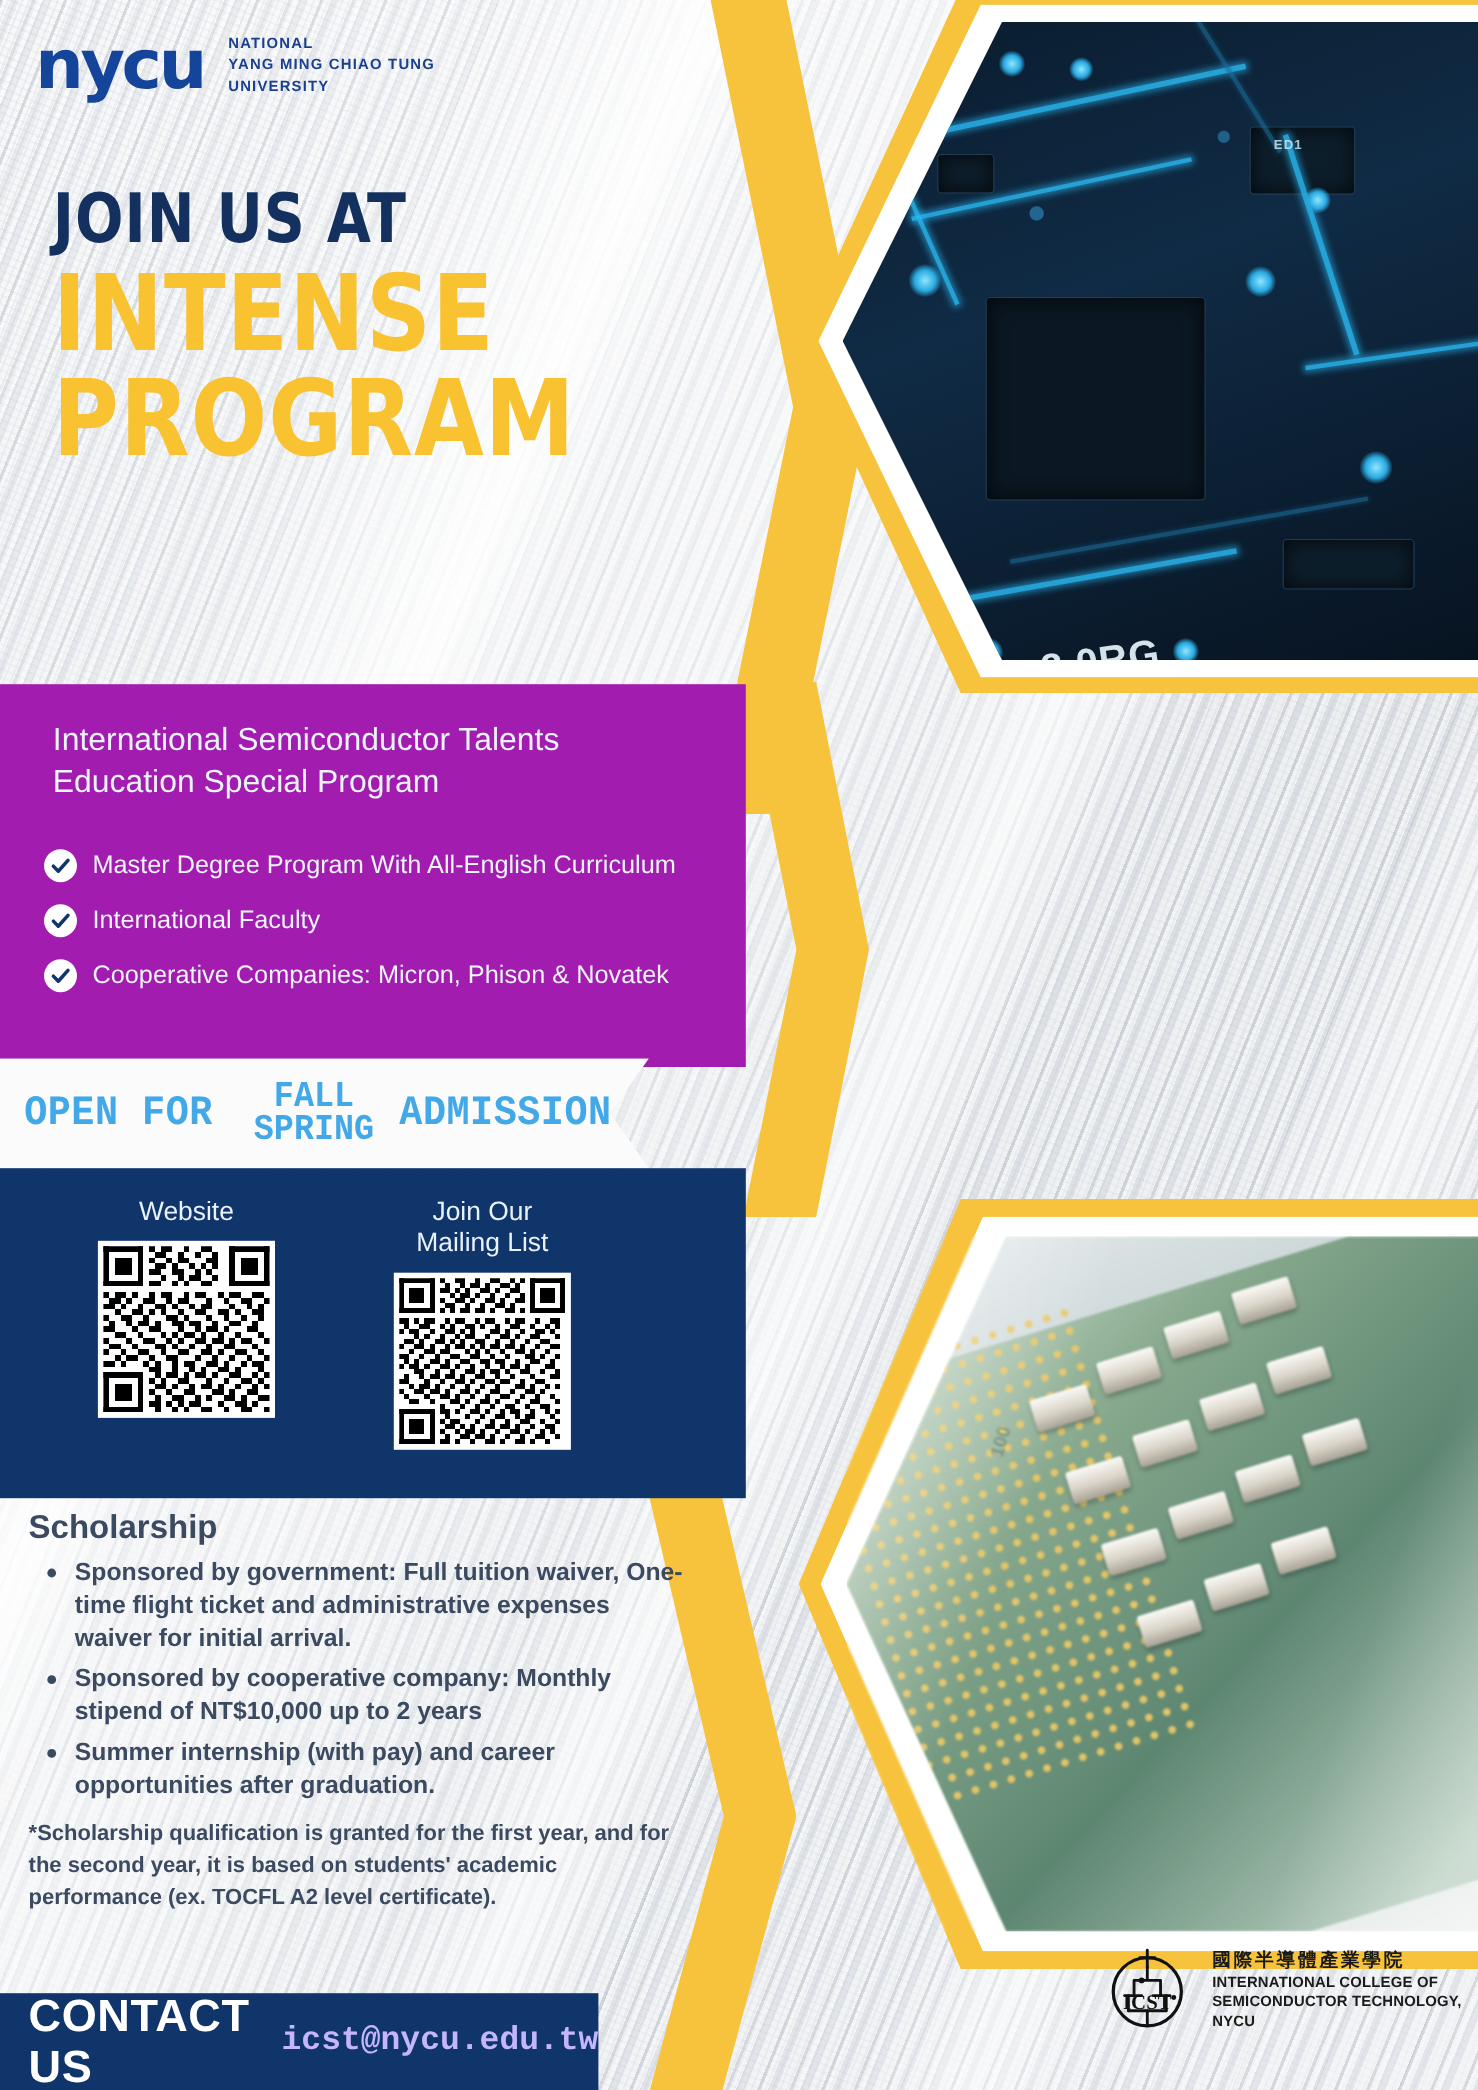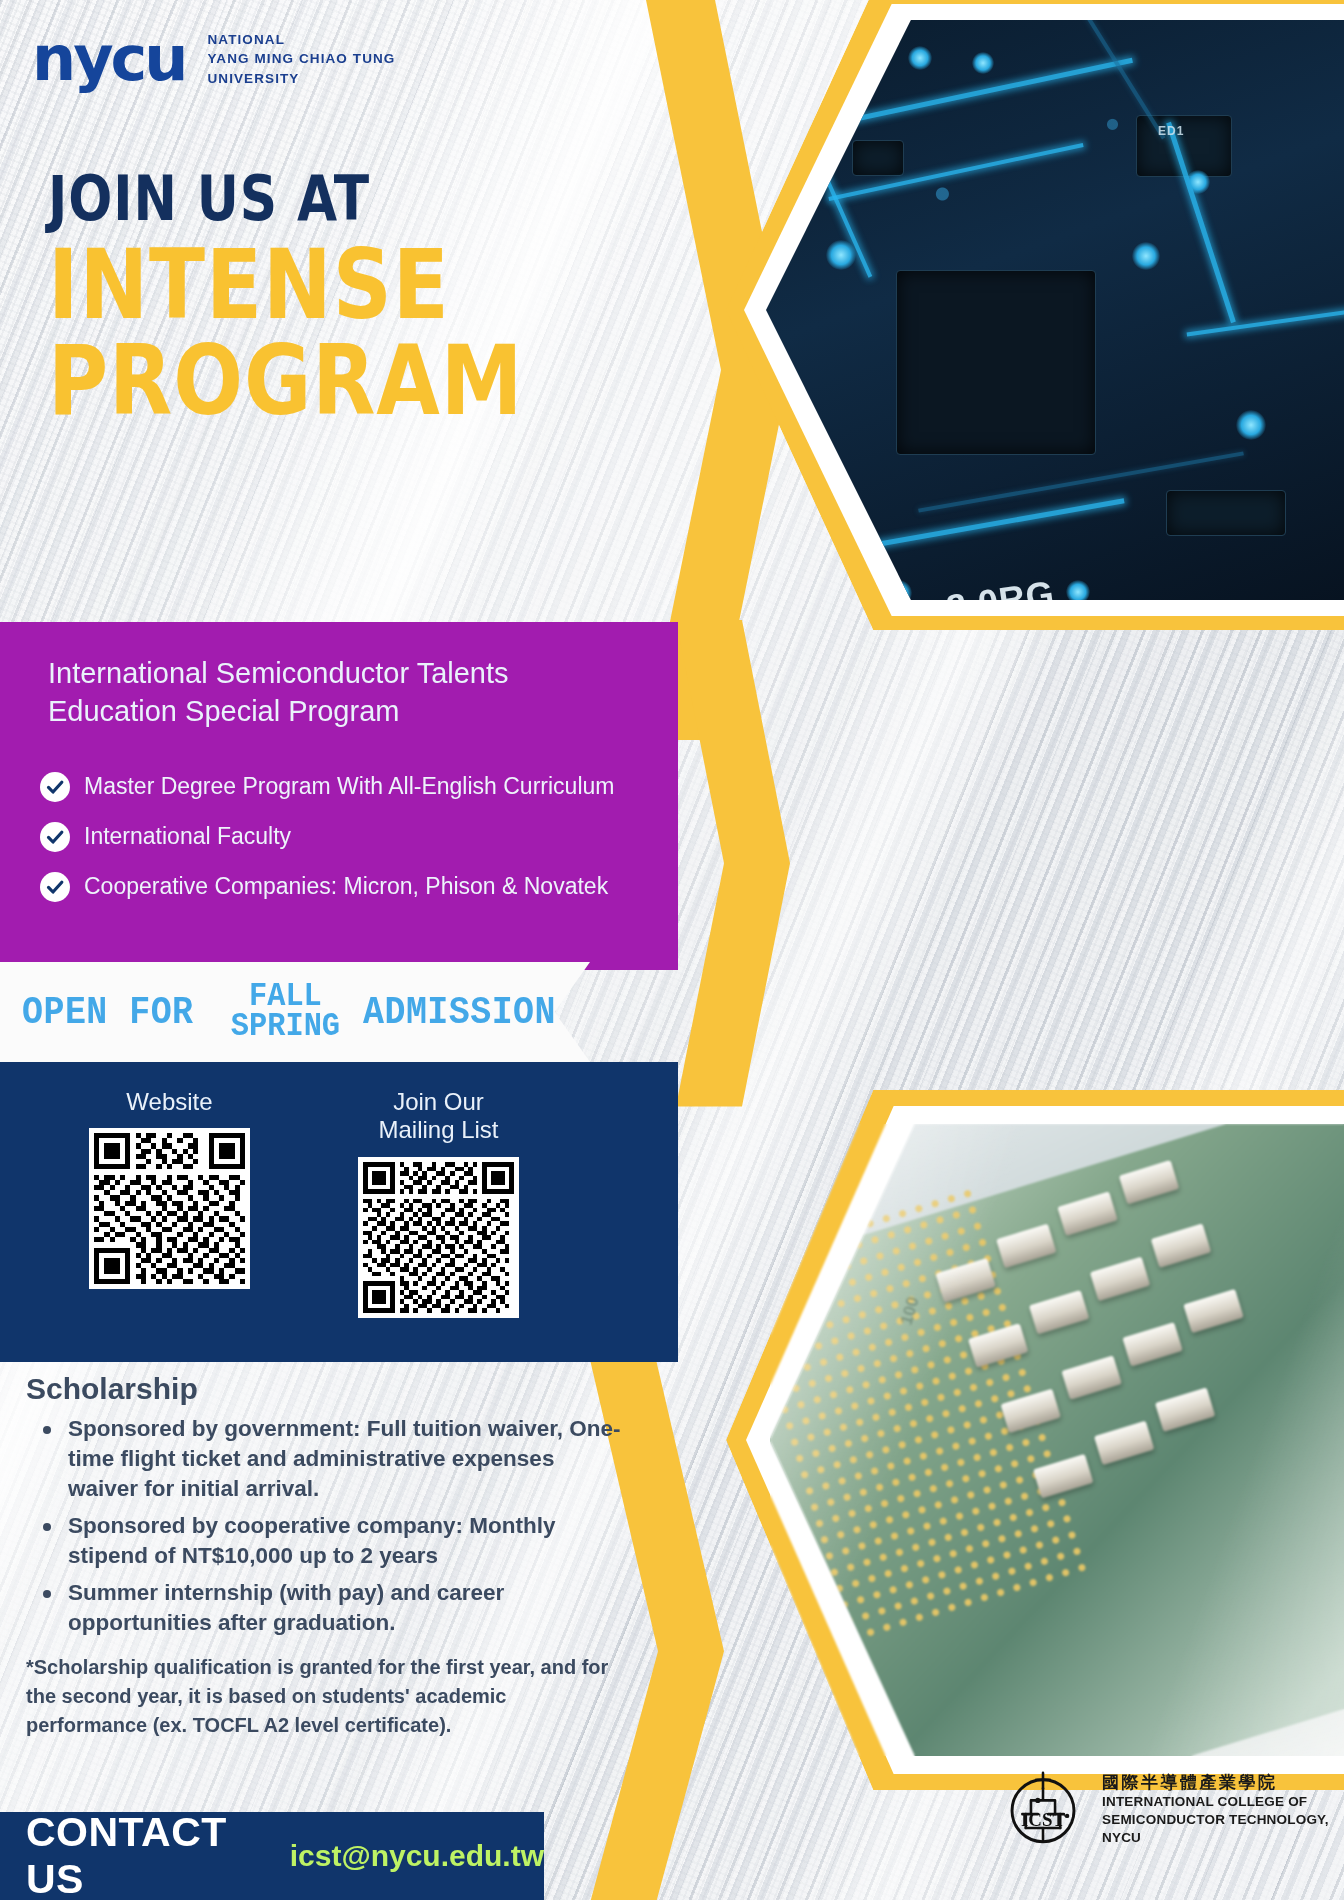--- a/index.html
+++ b/index.html
@@ -252,21 +252,21 @@
 
   
   .contact-bar {
     position: absolute; left: 0; top: 1812px; width: 544px; height: 88px;
     background: #10356b; display: flex; align-items: center; gap: 20px; padding-left: 26px;
   }
   .contact-label {
     color: #ffffff; font-size: 41px; font-weight: 700; letter-spacing: .5px;
     font-family: "Liberation Sans", sans-serif;
   }
-  .contact-email { color: #bef264; font-size: 30px; font-weight: 700; }
+  .contact-email { color: #c4b5fd; font-size: 30px; font-weight: 700; font-family: Liberation Mono, monospace; }
 
   
   .icst { position: absolute; left: 1000px; top: 1766px; display: flex; align-items: center; gap: 16px; }
   .icst-mark { width: 86px; height: 86px; }
   .icst-text { color: #1a1a1a; line-height: 1.2; }
   .icst-cn { font-size: 17px; letter-spacing: 2.5px; font-weight: 700; font-family: "DejaVu Sans", sans-serif; }
   .icst-en { font-size: 13.5px; font-weight: 700; letter-spacing: .2px; margin-top: 2px; }
 </style>
 </head>
 <body>

